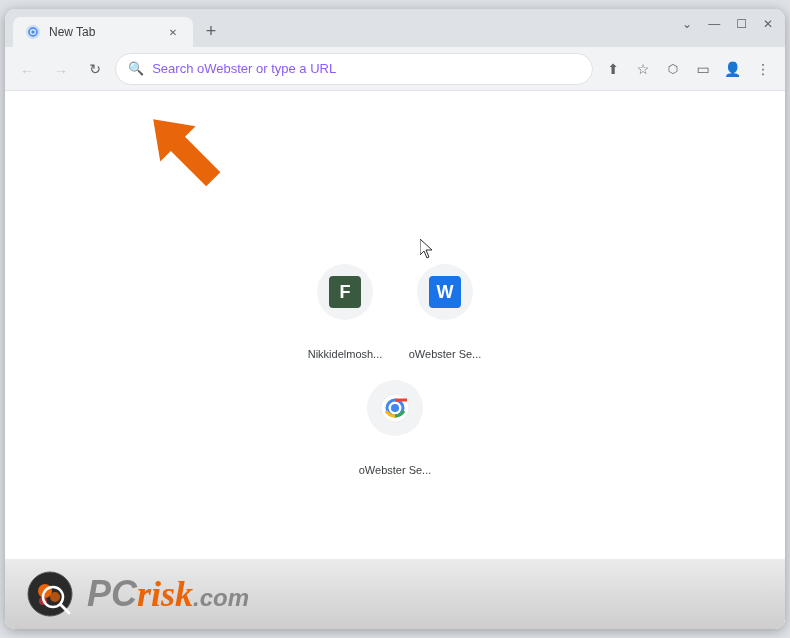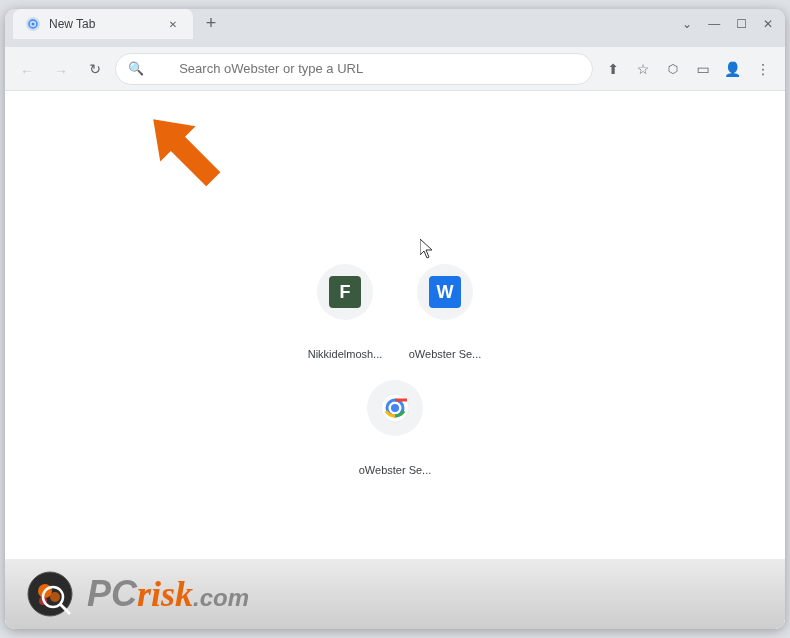--- a/index.html
+++ b/index.html
@@ -24,21 +24,21 @@
       display: flex;
       flex-direction: column;
     }
 
     
     .title-bar {
       background: #dee1e6;
       height: 38px;
       display: flex;
       align-items: flex-end;
-      padding: 8px 8px;
+      padding: 0 8px;
       position: relative;
     }
 
     .tab {
       background: #f1f3f4;
       border-radius: 8px 8px 0 0;
       height: 30px;
       padding: 0 12px;
       display: flex;
       align-items: center;
@@ -135,23 +135,22 @@
       gap: 8px;
     }
 
     .search-icon-addr {
       color: #5f6368;
       font-size: 13px;
     }
 
     .address-text {
       font-size: 13px;
-      color: #737373;
+      color: #8b5cf6;
       flex: 1;
-      margin-left: 27px;
     }
 
     .nav-actions {
       display: flex;
       gap: 2px;
       align-items: center;
     }
 
     .nav-action-btn {
       width: 28px;

